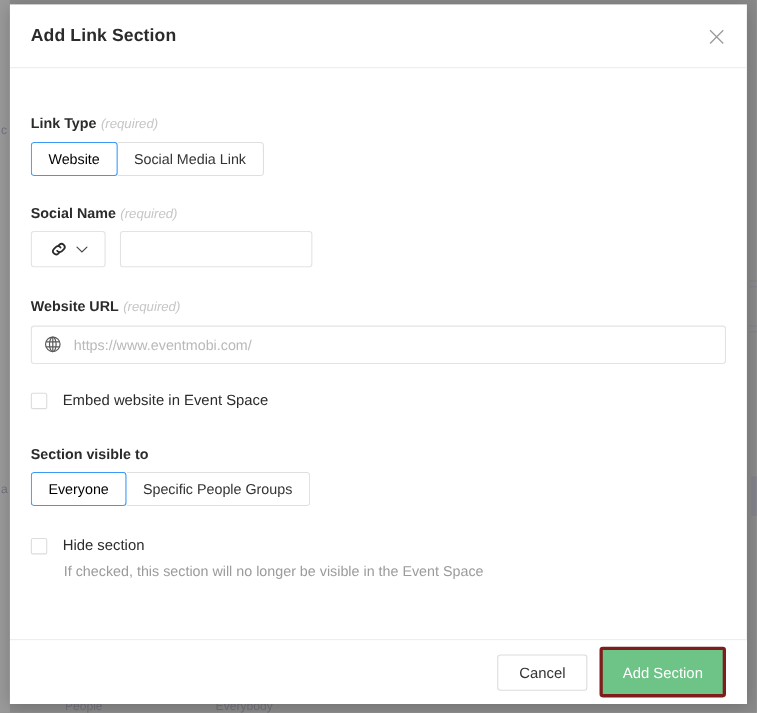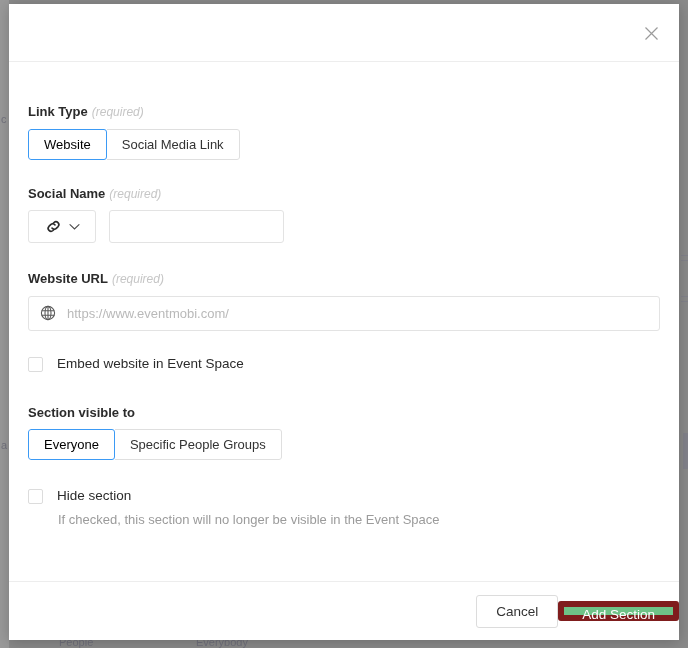--- a/index.html
+++ b/index.html
@@ -234,41 +234,43 @@
     position: absolute;
     left: 0;
     right: 0;
     bottom: 0;
     height: 59px;
     border-top: 1px solid #ededed;
     box-sizing: border-box;
     display: flex;
     align-items: center;
     justify-content: flex-end;
+    padding-right: 19px;
+    gap: 11px;
     background: #fff;
   }
   #cancel-button {
     font-family: "Liberation Sans", sans-serif;
     font-size: 13.5px;
     color: #333;
     background: #fff;
     border: 1px solid #dcdcdc;
     border-radius: 3px;
     height: 33px;
     padding: 0 19px;
     cursor: pointer;
   }
   #add-section-button {
     font-family: "Liberation Sans", sans-serif;
     font-size: 13.5px;
     color: #ffffff;
     background: #6ec387;
-    border: 6px solid #7f1d1d;
-    border-radius: 3px;
-    height: 20px;
+    border: 3px solid #7f1d1d;
+    border-radius: 3px;
+    height: 46px;
     padding: 0 18px;
     cursor: pointer;
   }
 </style>
 </head>
 <body>
 
 <div id="page-backdrop">
   <div class="bg-strip-left"></div>
   <div class="bg-fragment" style="left:1px; top:113px;">c</div>
@@ -278,20 +280,21 @@
   <div class="bg-rule" style="left:681px; top:255px; width:7px; height:1px;"></div>
   <div class="bg-rule" style="left:681px; top:260px; width:7px; height:1px;"></div>
   <div class="bg-rule" style="left:681px; top:296px; width:7px; height:1px;"></div>
   <div class="bg-rule" style="left:681px; top:301px; width:7px; height:1px;"></div>
   <div class="bg-rule" style="left:683px; top:433px; width:5px; height:36px;"></div>
 </div>
 
 <div id="modal">
 
   <div id="modal-header">
+    <div id="modal-title">Add Link Section</div>
     <button id="close-btn">
       <svg width="15" height="15" viewBox="0 0 15 15">
         <path d="M1.5 1.5 L13.5 13.5 M13.5 1.5 L1.5 13.5" stroke="#9b9b9b" stroke-width="1.2" fill="none"></path>
       </svg>
     </button>
   </div>
 
   <div id="modal-body">
 
     <div class="blk-link-type">

